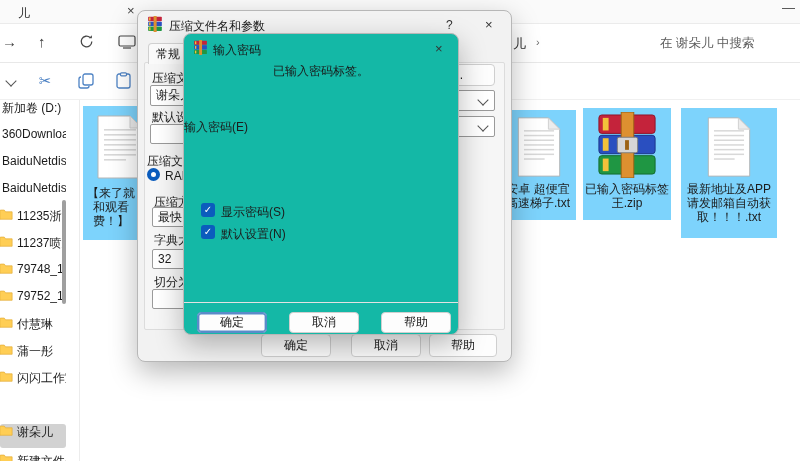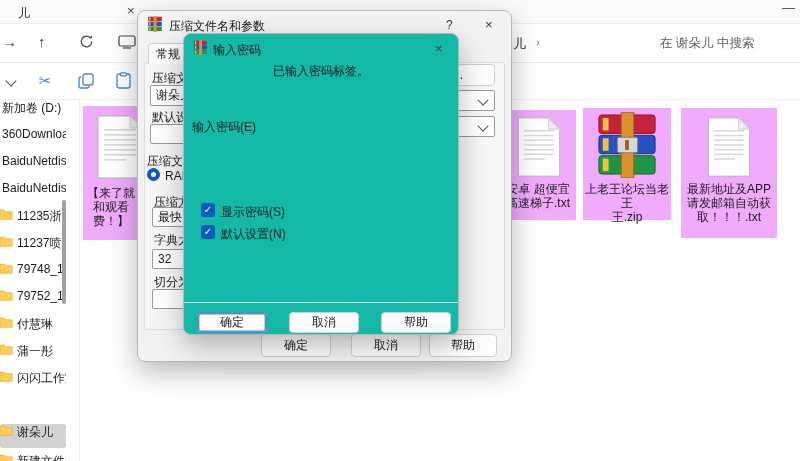--- a/index.html
+++ b/index.html
@@ -22,21 +22,21 @@
   .chev{width:7px;height:7px;border-right:1.4px solid #555;border-bottom:1.4px solid #555;transform:rotate(45deg)}
   
   .sidebar{left:0;top:100px;width:78px;height:361px}
   .side-item{position:absolute;left:0;width:64px;height:24px;display:flex;align-items:flex-start;
              overflow:hidden;white-space:nowrap;color:#1b1b1b;border-radius:3px;padding-left:2px}
   .side-item.sel{background:#d2d2d2}
   .side-item svg{flex:0 0 auto;margin-right:4px;margin-left:-3px}
   .side-divider{left:79px;top:100px;width:1px;height:361px;background:#ececec}
   .side-scroll{left:62px;top:200px;width:4px;height:104px;background:#9f9f9f;border-radius:2px}
   
-  .tile{position:absolute;background:#f0abfc;z-index:1}
+  .tile{position:absolute;background:#7dd3fc;z-index:1}
   .tile .ticon{position:absolute}
   .tile .tlabel{position:absolute;left:0;width:100%;text-align:center;font-size:12px;
                 line-height:14px;color:#1c1c1c}
   
   .dialog{position:absolute;background:#f2f2f2;border:1px solid #b7b7b7;border-radius:8px;
           box-shadow:0 10px 28px rgba(0,0,0,.28)}
   .dlg-title{font-size:12px;color:#191919}
   .dlg-close{color:#333;font-size:13px}
   .dlg-help{color:#333;font-size:12px}
   .field-label{color:#1c1c1c}
@@ -223,21 +223,21 @@
         <rect x="3" y="24" width="58" height="19" rx="3" fill="#2a4fc0" stroke="#1b3489"></rect>
         <rect x="7" y="27" width="6" height="13" fill="#f3c13a"></rect>
         <rect x="3" y="45" width="58" height="19" rx="3" fill="#1f9643" stroke="#136a2d"></rect>
         <rect x="7" y="48" width="6" height="13" fill="#f3c13a"></rect>
         <rect x="26" y="0" width="13" height="68" fill="#dd9030" stroke="#9c6214"></rect>
         <rect x="22" y="26" width="21" height="16" rx="2" fill="#d6d6d6" stroke="#7e7e7e"></rect>
         <rect x="30" y="29" width="4" height="10" fill="#9c6214"></rect>
       </svg>
   </span>
   <div class="tlabel" style="top:74px">
-    <div>上老王论坛当老王</div>
+    <div>已输入密码标签</div>
     <div>王.zip</div>
   </div>
 </div>
 
 <div class="tile" style="left:681px;top:108px;width:96px;height:130px">
   <span class="ticon" style="left:21px;top:8px">
     <svg width="54" height="62" viewBox="0 0 56 66">
         <path d="M6,2 h32 l12,12 v50 h-44 z" fill="#fff" stroke="#b5b5b5"></path>
         <path d="M38,2 l12,12 h-12 z" fill="#ececec" stroke="#cfcfcf"></path>
         <g fill="#d8d8d8">
@@ -331,21 +331,21 @@
         <rect x="3" y="45" width="58" height="19" rx="3" fill="#1f9643"></rect>
         <rect x="7" y="48" width="6" height="13" fill="#f3c13a"></rect>
         <rect x="26" y="0" width="13" height="68" fill="#dd9030"></rect>
       </svg>
   </span>
   <span class="abs dlg-title" style="left:29px;top:8px">输入密码</span>
   <span class="abs dlg-close" style="left:251px;top:7px">×</span>
 
   <div class="abs" style="left:0;top:29px;width:100%;text-align:center">已输入密码标签。</div>
 
-  <span class="abs field-label" style="left:8px;top:85px">输入密码(E)</span>
+  <span class="abs field-label" style="left:0;top:85px">输入密码(E)</span>
 
   <span class="cb" style="left:17px;top:169px">
       <span>✓</span>
     </span>
   <span class="abs field-label" style="left:37px;top:170px">显示密码(S)</span>
   <span class="cb" style="left:17px;top:191px">
       <span>✓</span>
     </span>
   <span class="abs field-label" style="left:37px;top:192px">默认设置(N)</span>
 

